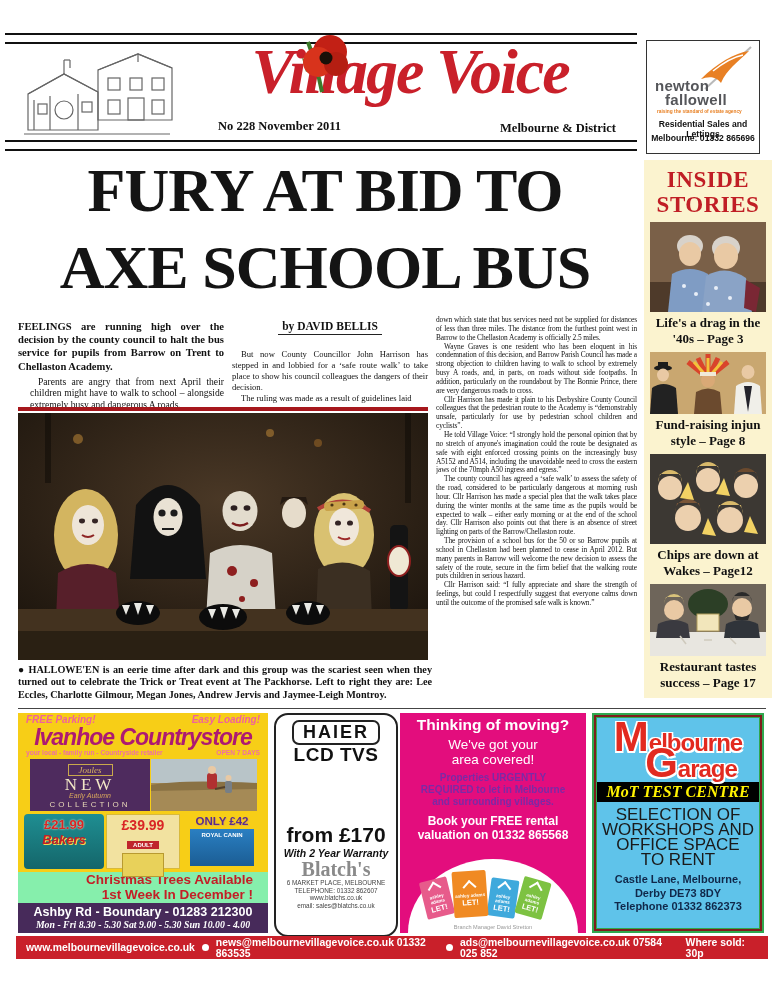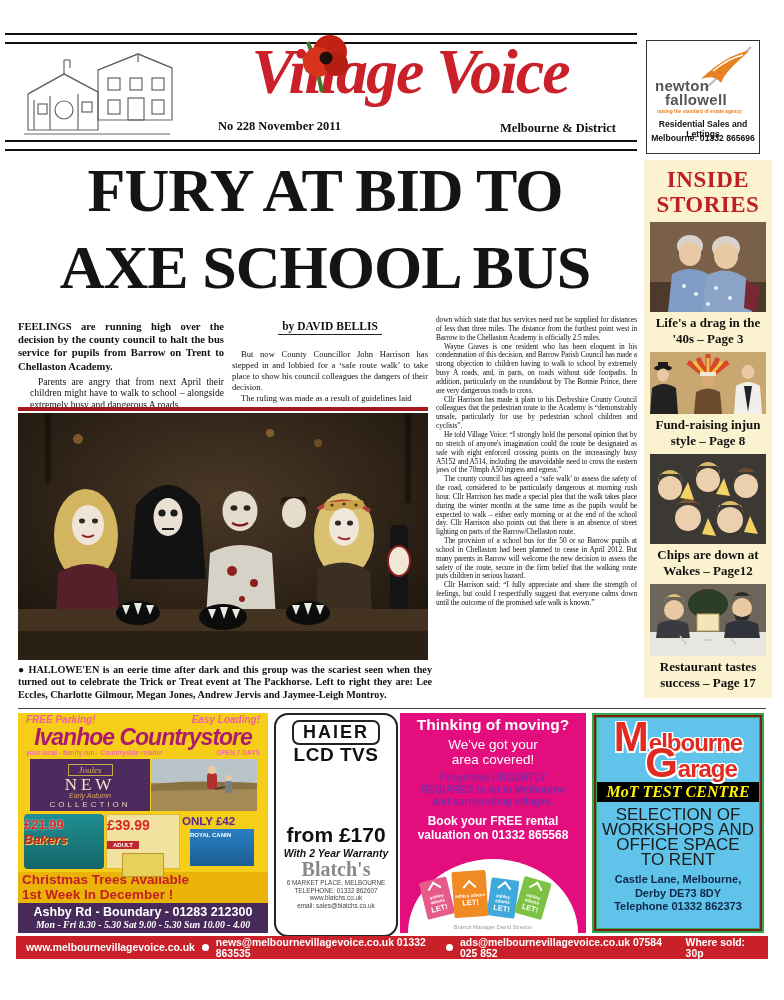--- a/index.html
+++ b/index.html
@@ -83,36 +83,36 @@
   .iv-mid{display:flex;margin:3px 10px 0 12px;height:52px;}
   .iv-new{width:120px;background:#4E2B5E;color:#EDE0C3;text-align:center;padding-top:0;}
   .iv-joules{display:inline-block;border:1px solid #C9A84C;color:#D9B45E;font-style:italic;
              font-family:"Liberation Serif",serif;font-size:9px;padding:0 10px;}
   .iv-newword{font-family:"Liberation Serif",serif;font-size:17px;letter-spacing:4px;
               color:#F2E7C6;line-height:15px;}
   .iv-early{font-style:italic;font-size:7px;color:#D9A85C;line-height:8px;}
   .iv-collection{font-size:8px;letter-spacing:3px;color:#E8D8B8;line-height:10px;}
   .iv-photo{flex:1;}
   .iv-products{display:flex;justify-content:space-between;margin:3px 6px 0 6px;height:55px;}
-  .tile{position:relative;text-align:left;}
+  .tile{position:relative;text-align:center;}
   .tile1{width:80px;background:linear-gradient(#1F8E92,#14666a);border-radius:4px;padding-top:3px;}
   .t-price1{color:#D92525;font-size:13px;font-weight:bold;text-shadow:0 0 2px #ffd;}
   .t-bakers{color:#C41E26;font-size:13px;font-weight:bold;font-style:italic;
             text-shadow:1px 1px 0 #f7d84a;}
   .tile2{width:72px;background:#F2E2A0;border:1px solid #d8b93c;padding-top:2px;}
   .t-price2{color:#D92525;font-size:14px;font-weight:bold;}
   .t-adult{display:inline-block;background:#C0262C;color:#fff;font-size:6px;font-weight:bold;
            padding:1px 6px;margin-top:3px;}
   .t-bag2{margin:2px auto 0 auto;width:40px;height:22px;background:#E8D15A;border:1px solid #b89a30;}
   .tile3{width:80px;background:#F7CE17;}
   .t-only{color:#5A2D8E;font-size:11.5px;font-weight:bold;text-shadow:1px 1px 0 #E8B43A;padding-top:1px;}
   .t-bag3{margin:2px auto 0 auto;width:64px;height:34px;background:linear-gradient(#2A7FC2,#1b5d94);
           color:#fff;font-size:6px;font-weight:bold;padding-top:3px;}
-  .iv-green{margin-top:3px;background:#eab308;text-align:left;color:#C41E26;font-weight:bold;
-            font-size:13.5px;line-height:14.5px;padding:1px 4px;}
+  .iv-green{margin-top:3px;background:#86efac;text-align:right;color:#C41E26;font-weight:bold;
+            font-size:13.5px;line-height:14.5px;padding:1px 15px;}
   .iv-purple{background:#472A5A;color:#fff;text-align:center;padding-top:2px;height:34px;}
   .iv-addr{font-size:12.5px;font-weight:bold;line-height:14px;}
   .iv-hours{font-size:9.8px;font-weight:bold;font-family:"Liberation Serif",serif;font-style:italic;}
 
   
   .haier{left:274px;width:120px;background:#fff;border:2px solid #222;border-radius:14px;
          text-align:center;}
   .h-brand{display:inline-block;margin-top:5px;border:2.5px solid #222;border-radius:7px;
            padding:0 9px;font-size:18px;font-weight:bold;letter-spacing:2px;}
   .h-prod{font-size:19px;font-weight:bold;letter-spacing:.5px;line-height:20px;}

